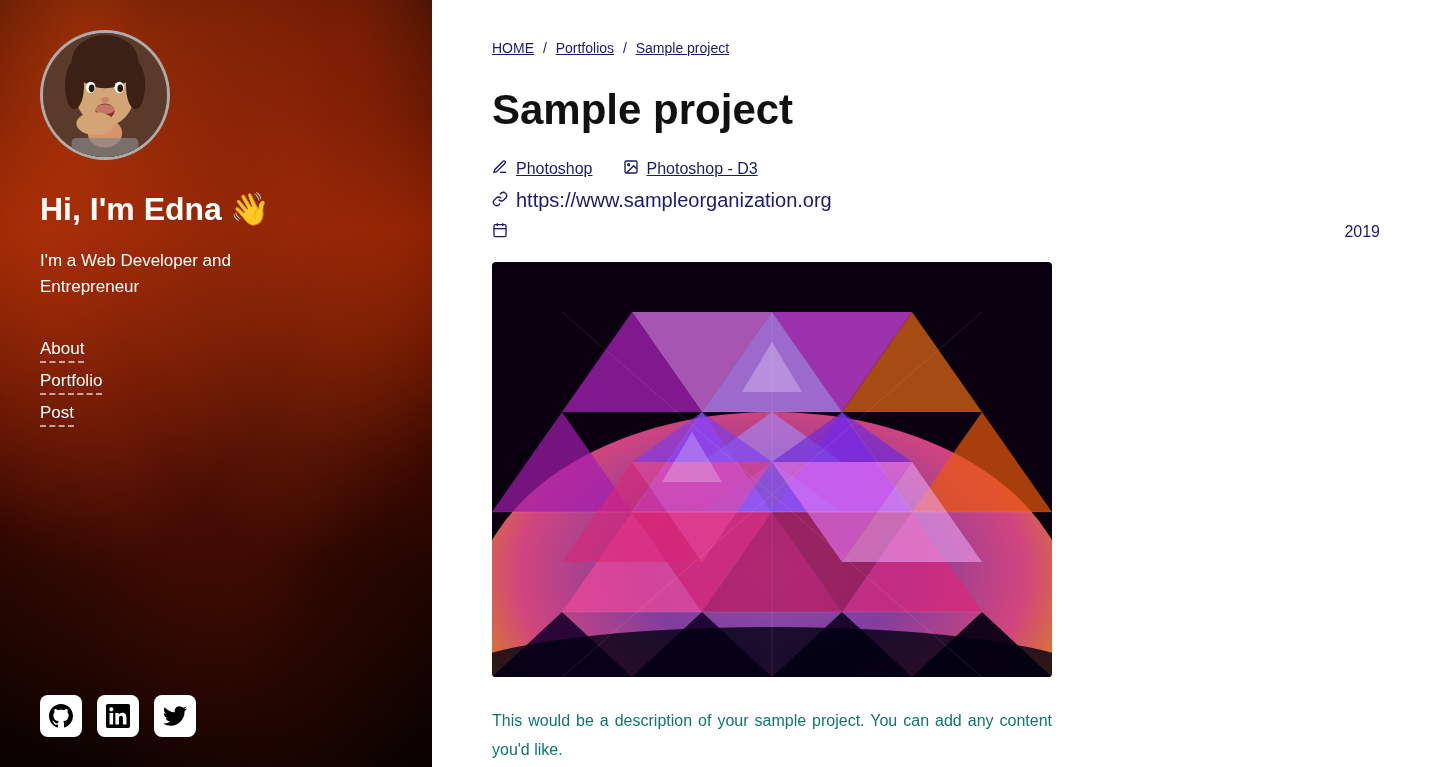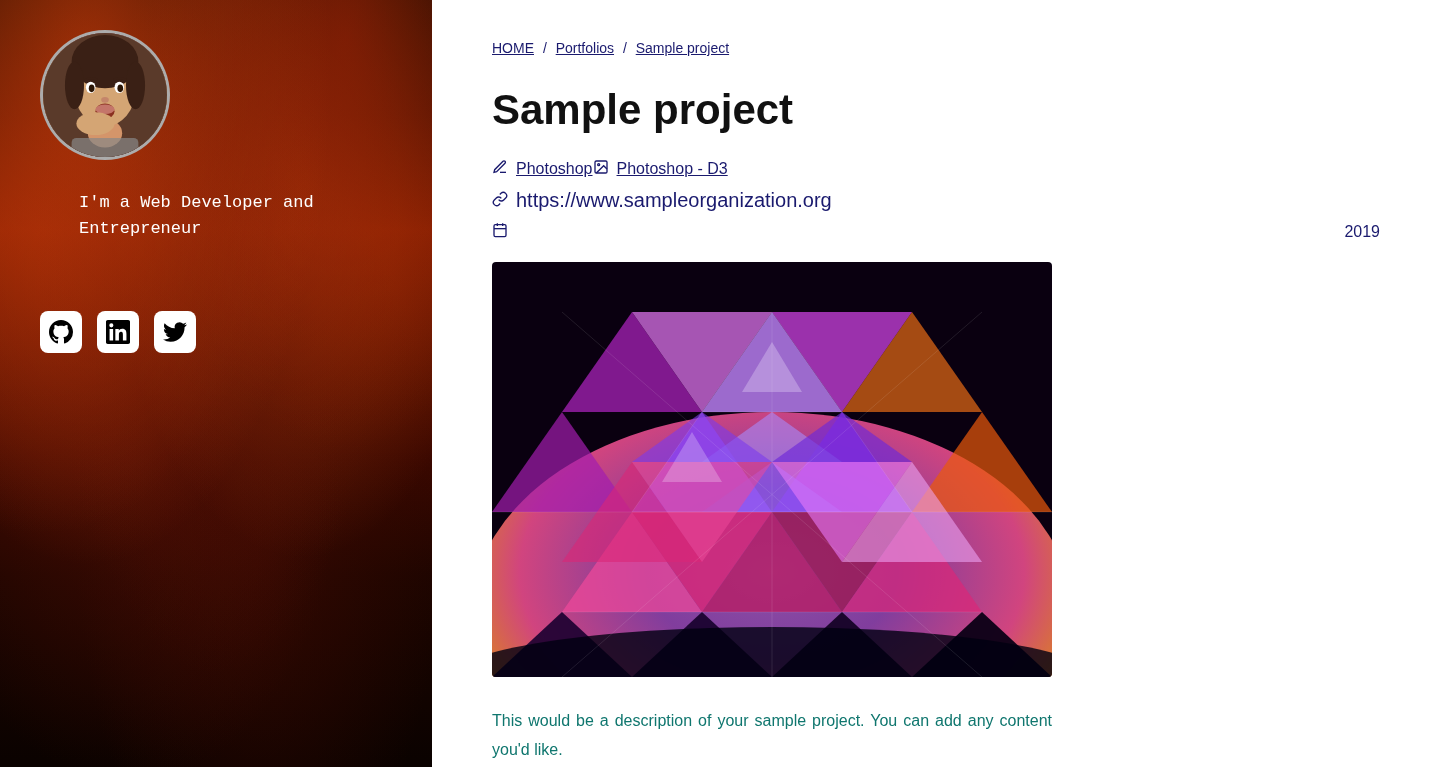--- a/index.html
+++ b/index.html
@@ -87,23 +87,22 @@
       color: #fff;
       margin-bottom: 20px;
       font-family: Arial, sans-serif;
     }
 
     .subtitle {
       font-size: 17px;
       color: #fff;
       line-height: 1.5;
       margin-bottom: 40px;
-      font-family: Liberation Mono, monospace;
+      font-family: Liberation Sans, sans-serif;
       font-weight: normal;
-      margin-left: 39px;
     }
 
     .nav-links {
       display: flex;
       flex-direction: column;
       gap: 8px;
       margin-bottom: auto;
     }
 
     .nav-link {
@@ -166,20 +165,21 @@
       font-size: 42px;
       font-weight: bold;
       color: #111;
       margin-bottom: 25px;
       font-family: Arial, sans-serif;
     }
 
     .meta-row {
       display: flex;
       align-items: center;
+      gap: 30px;
       margin-bottom: 10px;
       flex-wrap: wrap;
     }
 
     .meta-item {
       display: flex;
       align-items: center;
       gap: 8px;
       font-size: 16px;
       color: #1a1a6e;
@@ -270,23 +270,29 @@
           <ellipse cx="65" cy="82" rx="10" ry="8" fill="#8a3020"></ellipse>
           <ellipse cx="65" cy="80" rx="10" ry="5" fill="#c4756a"></ellipse>
 
           <ellipse cx="55" cy="95" rx="20" ry="12" fill="#d4a574"></ellipse>
 
           <rect x="30" y="110" width="70" height="25" rx="5" fill="#888" opacity="0.7"></rect>
         </svg>
       </div>
     </div>
 
+    <h1 class="greeting">Hi, I'm Edna 👋</h1>
 
     <p class="subtitle">I'm a Web Developer and<br>Entrepreneur</p>
 
+    <nav class="nav-links">
+      <a class="nav-link">About</a>
+      <a class="nav-link">Portfolio</a>
+      <a class="nav-link">Post</a>
+    </nav>
 
     <div class="social-icons">
       <div class="social-icon">
         <svg width="24" height="24" viewBox="0 0 24 24" fill="black">
           <path d="M12 0C5.37 0 0 5.37 0 12c0 5.31 3.435 9.795 8.205 11.385.6.105.825-.255.825-.57 0-.285-.015-1.23-.015-2.235-3.015.555-3.795-.735-4.035-1.41-.135-.345-.72-1.41-1.23-1.695-.42-.225-1.02-.78-.015-.795.945-.015 1.62.87 1.845 1.23 1.08 1.815 2.805 1.305 3.495.99.105-.78.42-1.305.765-1.605-2.67-.3-5.46-1.335-5.46-5.925 0-1.305.465-2.385 1.23-3.225-.12-.3-.54-1.53.12-3.18 0 0 1.005-.315 3.3 1.23.96-.27 1.98-.405 3-.405s2.04.135 3 .405c2.295-1.56 3.3-1.23 3.3-1.23.66 1.65.24 2.88.12 3.18.765.84 1.23 1.905 1.23 3.225 0 4.605-2.805 5.625-5.475 5.925.435.375.81 1.095.81 2.22 0 1.605-.015 2.895-.015 3.3 0 .315.225.69.825.57A12.02 12.02 0 0024 12c0-6.63-5.37-12-12-12z"></path>
         </svg>
       </div>
       <div class="social-icon">
         <svg width="24" height="24" viewBox="0 0 24 24" fill="black">
           <path d="M20.447 20.452h-3.554v-5.569c0-1.328-.027-3.037-1.852-3.037-1.853 0-2.136 1.445-2.136 2.939v5.667H9.351V9h3.414v1.561h.046c.477-.9 1.637-1.85 3.37-1.85 3.601 0 4.267 2.37 4.267 5.455v6.286zM5.337 7.433a2.062 2.062 0 01-2.063-2.065 2.064 2.064 0 112.063 2.065zm1.782 13.019H3.555V9h3.564v11.452zM22.225 0H1.771C.792 0 0 .774 0 1.729v20.542C0 23.227.792 24 1.771 24h20.451C23.2 24 24 23.227 24 22.271V1.729C24 .774 23.2 0 22.222 0h.003z"></path>

